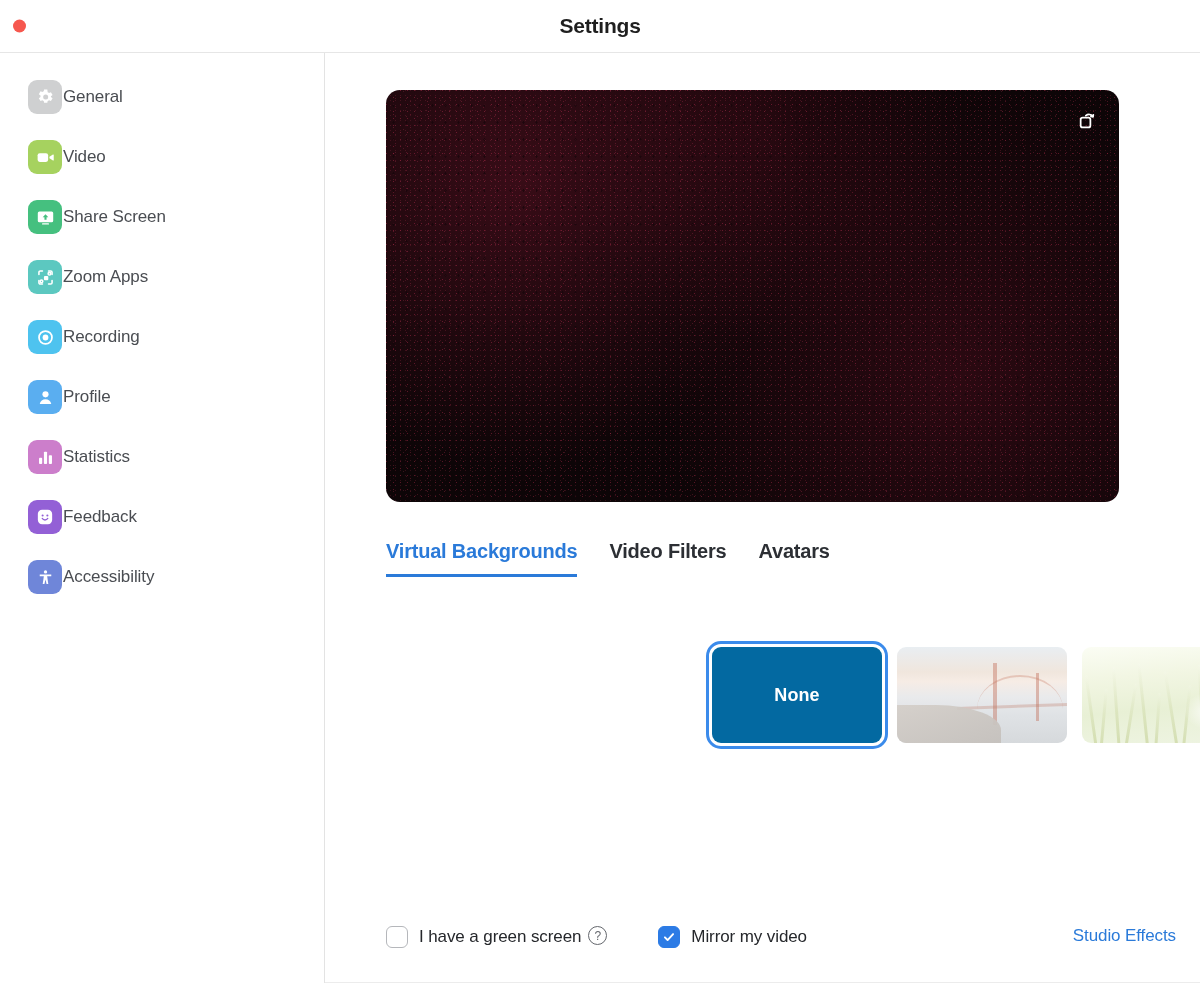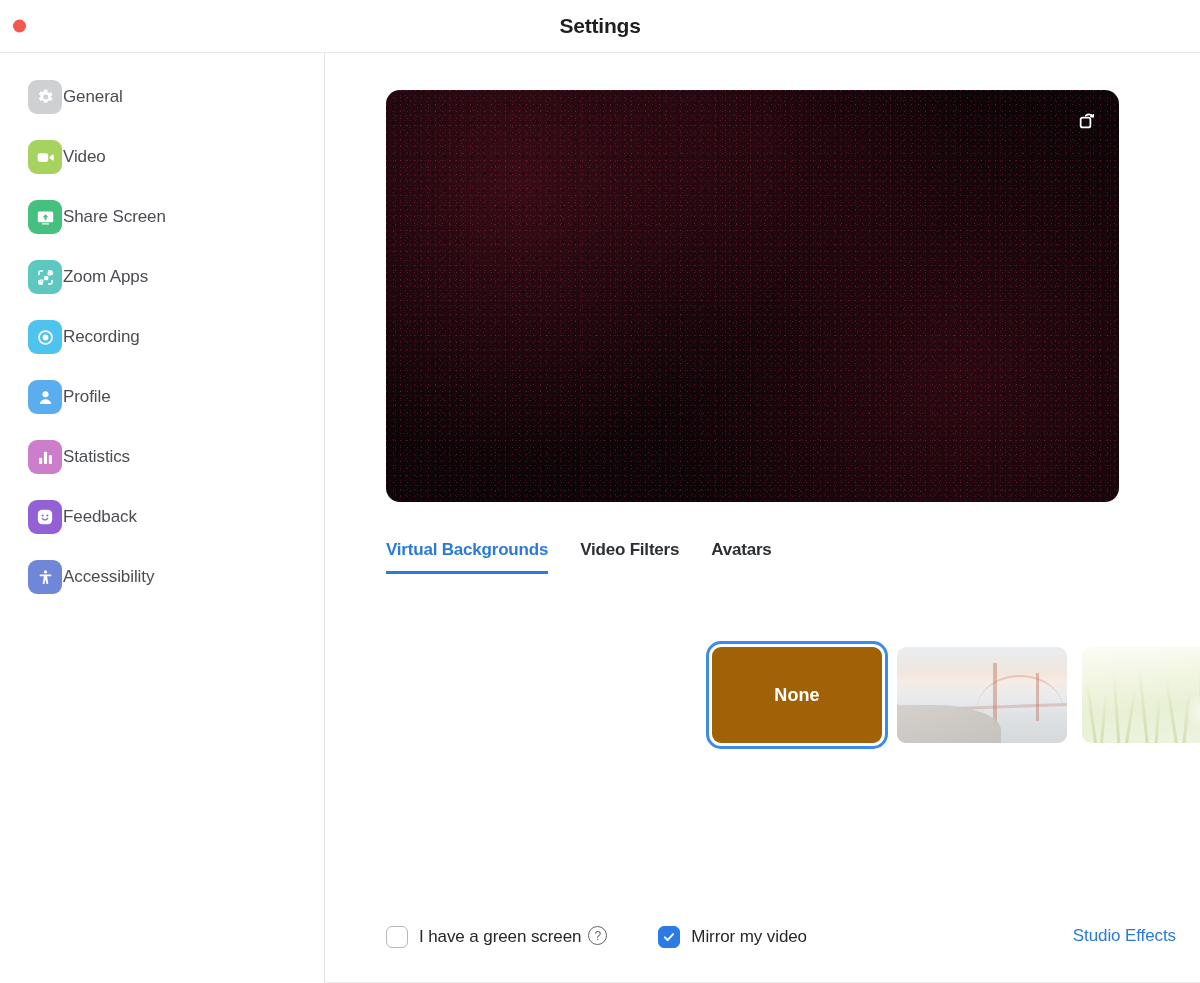--- a/index.html
+++ b/index.html
@@ -181,21 +181,21 @@
   .tabs-row {
     position: absolute;
     left: 61px;
     top: 487px;
     width: 733px;
     height: 42px;
     display: flex;
     align-items: flex-start;
   }
   .tab {
-    font-size: 17px;
+    font-size: 20px;
     font-weight: bold;
     color: #2c2f34;
     padding: 0 0 11px 0;
     margin-right: 32px;
     cursor: pointer;
     white-space: nowrap;
     letter-spacing: -0.2px;
     border-bottom: 3px solid transparent;
   }
   .tab.active {
@@ -223,21 +223,21 @@
     border-radius: 9px;
     overflow: hidden;
     cursor: pointer;
     flex: 0 0 auto;
   }
   .thumb.selected {
     outline: 3px solid #3b8beb;
     outline-offset: 3px;
   }
   .thumb.none-thumb {
-    background: #a16207;
+    background: #0369a1;
     display: flex;
     align-items: center;
     justify-content: center;
   }
   .thumb-none-label {
     color: #ffffff;
     font-size: 18px;
     font-weight: bold;
     letter-spacing: 0.1px;
   }

